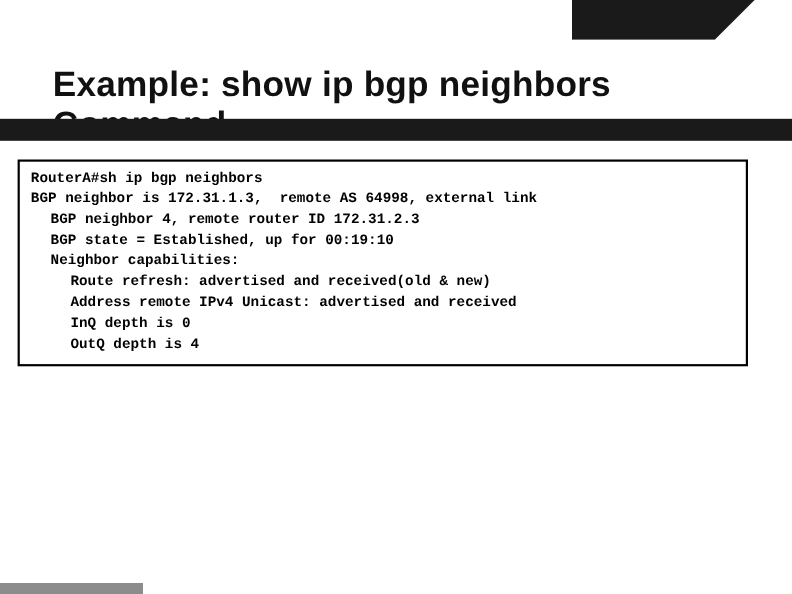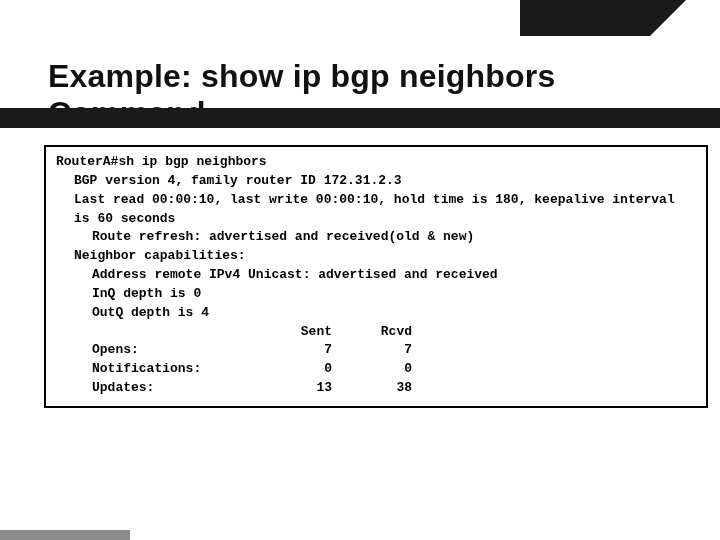--- a/index.html
+++ b/index.html
@@ -42,21 +42,21 @@
     position: absolute;
     top: 108px;
     left: 0;
     width: 720px;
     height: 20px;
     background: #1a1a1a;
   }
   .terminal-box {
     position: absolute;
     top: 145px;
-    left: 44px;
+    left: 16px;
     width: 664px;
     border: 2px solid #000;
     padding: 6px 10px 8px 10px;
     background: #fff;
   }
   .term-line {
     font-family: "Courier New", Courier, monospace;
     font-weight: bold;
     font-size: 13px;
     line-height: 1.45;
@@ -90,48 +90,25 @@
 <body>
 
 <div class="top-decoration"></div>
 
 <h1 class="slide-title">Example: show ip bgp neighbors Command</h1>
 
 <div class="title-underline"></div>
 
 <div class="terminal-box">
   <div class="term-line">RouterA#sh ip bgp neighbors</div>
-  <div class="term-line indent1">BGP version 4, family router ID 172.31.2.3</div>
-  <div class="term-line indent1" style="white-space:pre-wrap;">Last read 00:00:10, last write 00:00:10, hold time is 180, keepalive interval is 60 seconds</div>
+  <div class="term-line">BGP neighbor is 172.31.1.3,  remote AS 64998, external link</div>
+  <div class="term-line indent1">BGP neighbor 4, remote router ID 172.31.2.3</div>
+  <div class="term-line indent1">BGP state = Established, up for 00:19:10</div>
+  <div class="term-line indent1">Neighbor capabilities:</div>
   <div class="term-line indent2">Route refresh: advertised and received(old &amp; new)</div>
-  <div class="term-line indent1">Neighbor capabilities:</div>
   <div class="term-line indent2">Address remote IPv4 Unicast: advertised and received</div>
   <div class="term-line indent2">InQ depth is 0</div>
   <div class="term-line indent2">OutQ depth is 4</div>
 
-  <table class="stats-table">
-    <tbody>
-        <tr>
-      <td class="col-label"></td>
-      <td class="col-val">Sent</td>
-      <td class="col-val">Rcvd</td>
-    </tr>
-    <tr>
-      <td class="col-label">Opens:</td>
-      <td class="col-val">7</td>
-      <td class="col-val">7</td>
-    </tr>
-    <tr>
-      <td class="col-label">Notifications:</td>
-      <td class="col-val">0</td>
-      <td class="col-val">0</td>
-    </tr>
-    <tr>
-      <td class="col-label">Updates:</td>
-      <td class="col-val">13</td>
-      <td class="col-val">38</td>
-    </tr>
-  </tbody>
-    </table>
 
 </div>
 
 <div class="bottom-bar"></div>
 
 </body></html>

